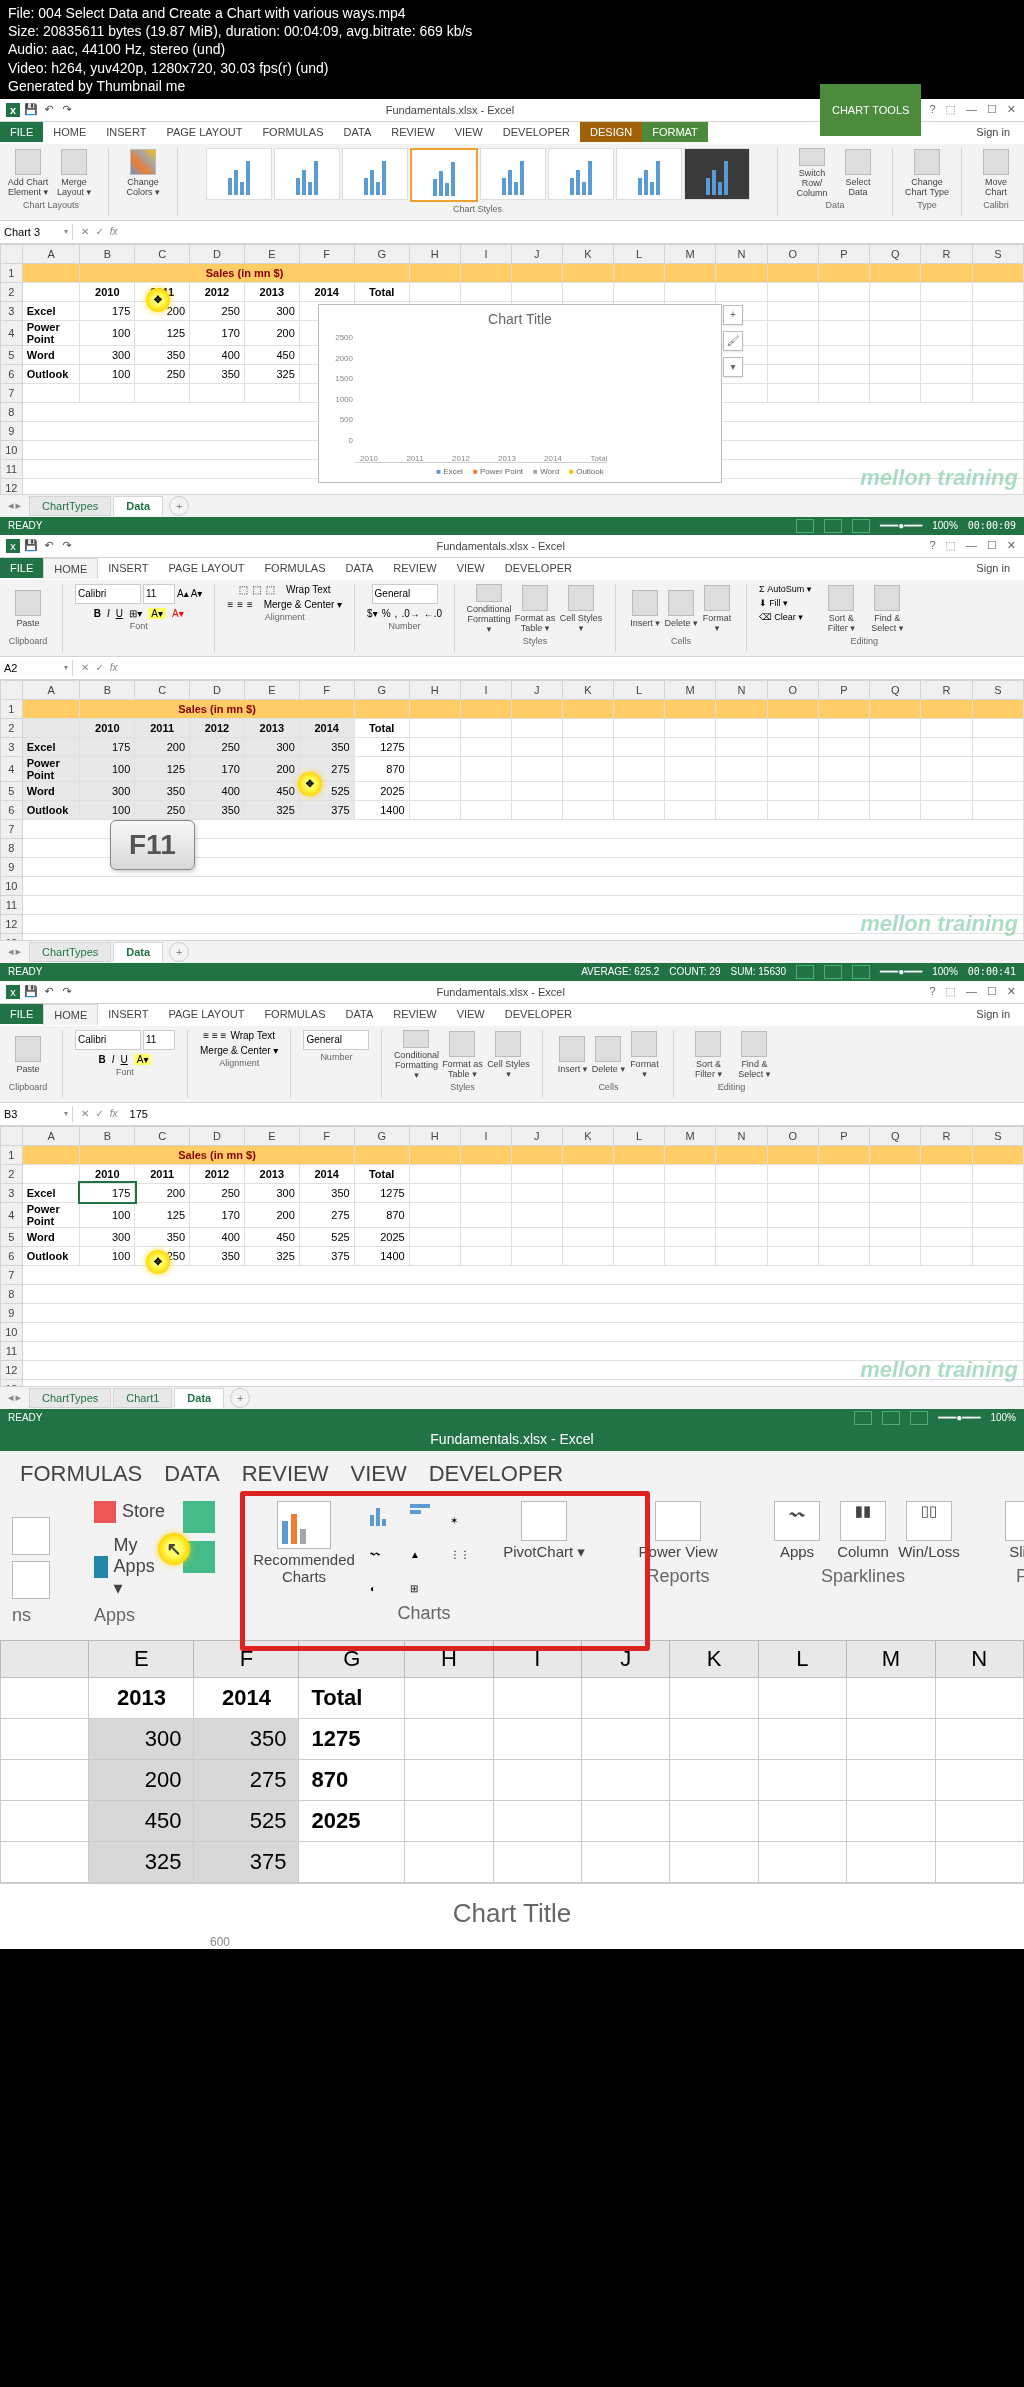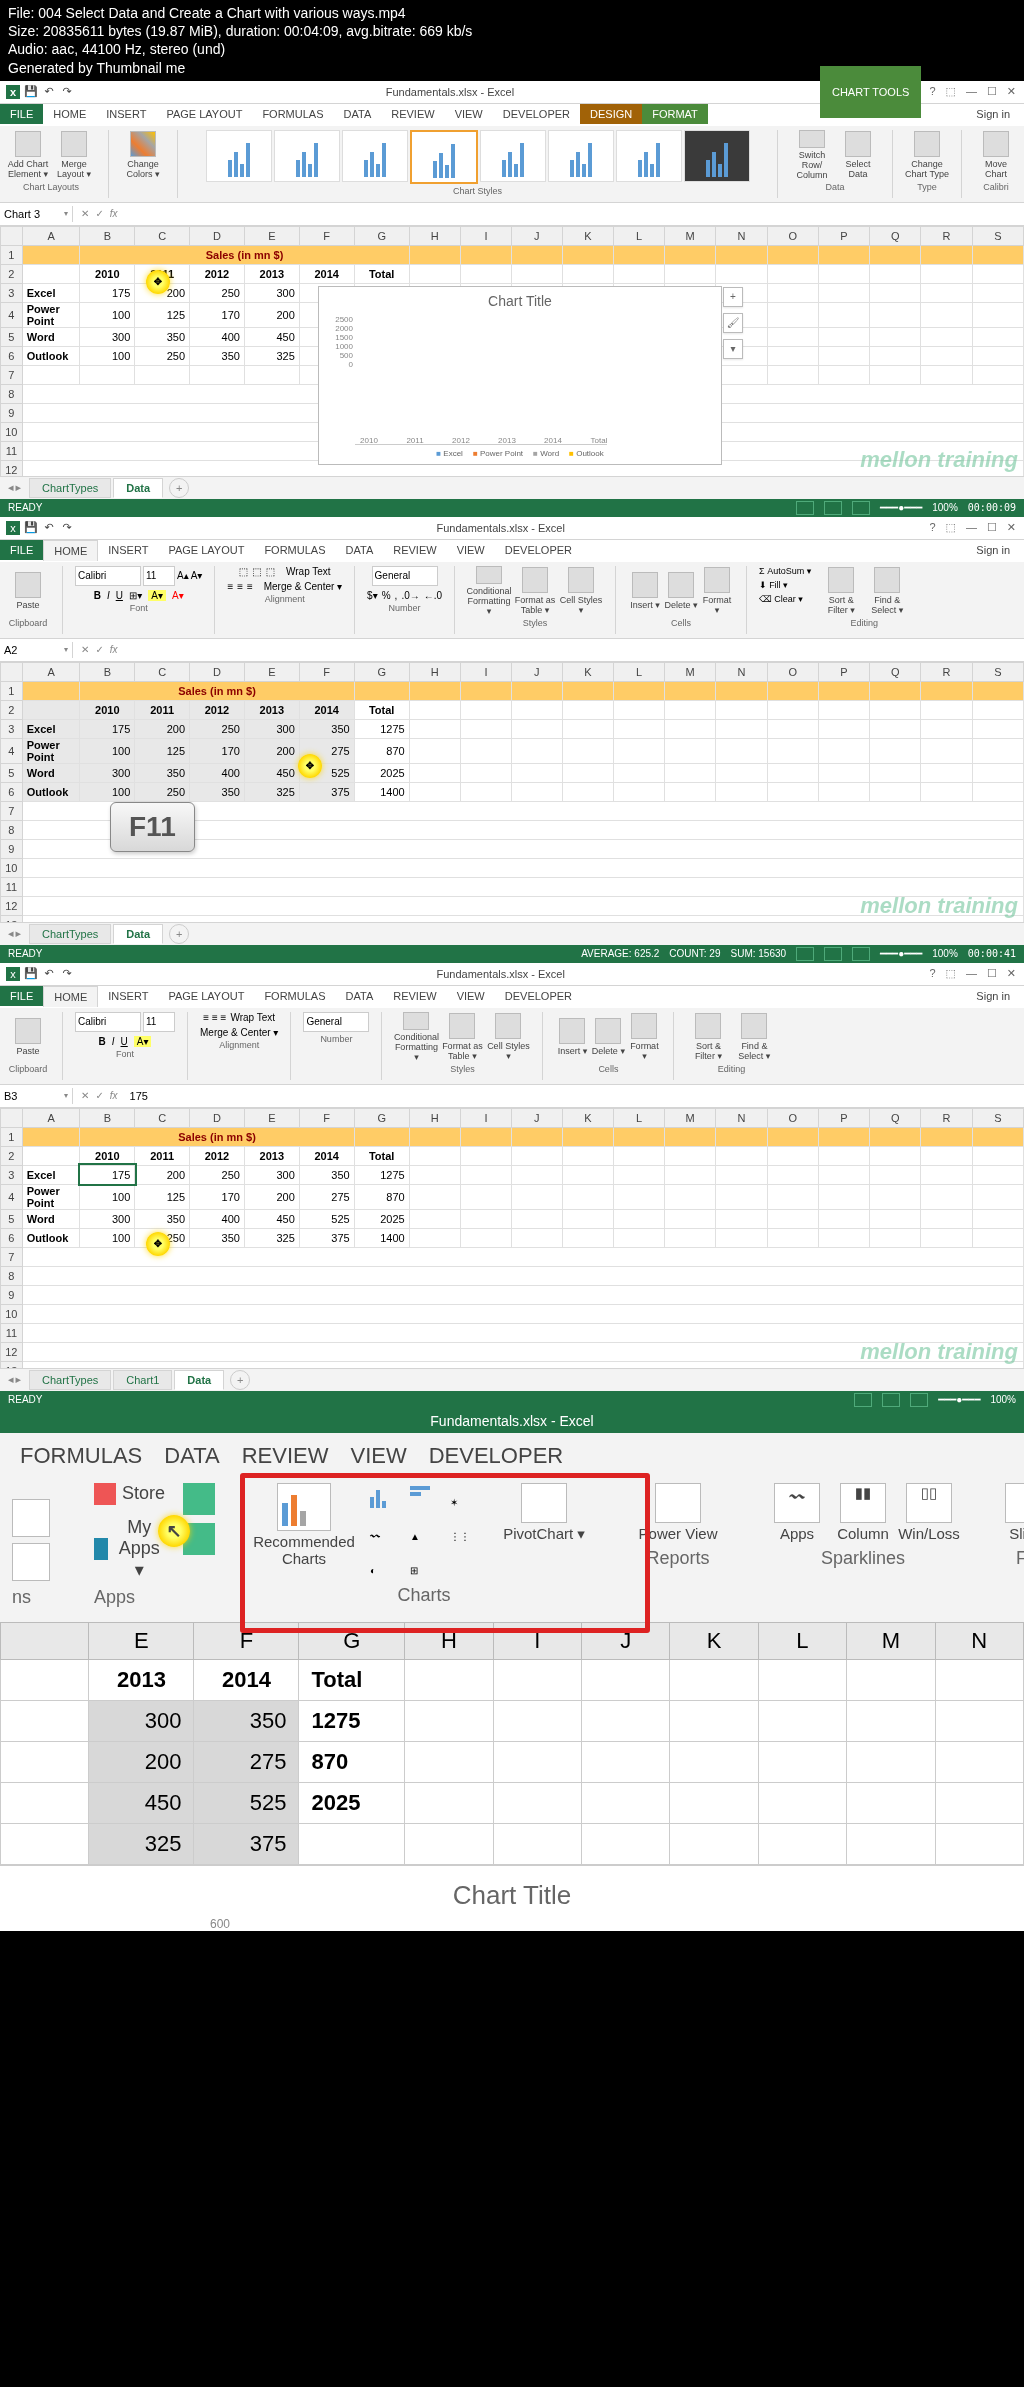--- a/index.html
+++ b/index.html
@@ -42,21 +42,21 @@
 table.sheet td.lbl { text-align:left; font-weight:bold; }
 table.sheet tr.head td { background:#ffcc66; font-weight:bold; text-align:center; color:#8b0000; }
 table.sheet tr.yrs td { font-weight:bold; text-align:center; }
 .sel-range { background:#e8e8e8; }
 .yellow-cursor { position:absolute; width:24px; height:24px; border-radius:50%; background:radial-gradient(circle,#ffff66 30%,#ffd700 70%); box-shadow:0 0 6px rgba(255,215,0,.8); display:flex; align-items:center; justify-content:center; font-weight:bold; }
 .embedded-chart { position:absolute; background:#fff; border:1px solid #bbb; padding:6px; }
 .embedded-chart .ctitle { text-align:center; font-size:14px; color:#666; margin-bottom:6px; }
 .side-controls { position:absolute; right:-22px; top:0; display:flex; flex-direction:column; gap:6px; }
 .side-controls span { width:18px; height:18px; border:1px solid #bbb; background:#fff; display:flex; align-items:center; justify-content:center; color:#666; box-shadow:0 1px 2px rgba(0,0,0,.1); }
 .chart-plot { position:relative; height:130px; display:flex; align-items:flex-end; }
-.y-axis { position:absolute; left:0; top:0; bottom:18px; width:28px; display:flex; flex-direction:column; justify-content:flex-start; font-size:8px; color:#888; text-align:right; }
+.y-axis { position:absolute; left:0; top:0; bottom:18px; width:28px; display:flex; flex-direction:column; justify-content:space-between; font-size:8px; color:#888; text-align:right; }
 .bars-area { margin-left:30px; display:flex; align-items:flex-end; gap:18px; height:100%; padding-bottom:18px; border-bottom:1px solid #ccc; position:relative; }
 .bar-group { display:flex; align-items:flex-end; gap:1px; }
 .bar-group .b { width:6px; }
 .b.c1{background:#5b9bd5;} .b.c2{background:#ed7d31;} .b.c3{background:#a5a5a5;} .b.c4{background:#ffc000;}
 .x-labels { position:absolute; bottom:0; left:30px; right:0; display:flex; gap:18px; font-size:8px; color:#888; }
 .x-labels span { width:28px; text-align:center; }
 .legend { display:flex; gap:10px; justify-content:center; font-size:8px; color:#666; margin-top:4px; }
 .legend span::before { content:"■ "; }
 .legend .l1::before{color:#5b9bd5;} .legend .l2::before{color:#ed7d31;} .legend .l3::before{color:#a5a5a5;} .legend .l4::before{color:#ffc000;}
 .watermark { position:absolute; right:6px; bottom:6px; font-size:22px; font-weight:bold; color:#74c69d; opacity:.6; font-style:italic; line-height:.9; text-align:right; }
@@ -104,20 +104,21 @@
 </style>
 </head>
 <body>
 
 <div class="stack">
 
 <div class="black-header">
   <div>File: 004 Select Data and Create a Chart with various ways.mp4</div>
   <div>Size: 20835611 bytes (19.87 MiB), duration: 00:04:09, avg.bitrate: 669 kb/s</div>
   <div>Audio: aac, 44100 Hz, stereo (und)</div>
+  <div>Video: h264, yuv420p, 1280x720, 30.03 fps(r) (und)</div>
   <div>Generated by Thumbnail me</div>
 </div>
 
 <div class="excel-window">
   <div class="titlebar">
     <div class="qa">
       <span style="background:#217346;color:#fff;font-weight:bold;">x</span>
       <span>💾</span>
       <span>↶</span>
       <span>↷</span>
@@ -1283,21 +1284,21 @@
         <div style="width:36px;height:36px;background:#fff;border:1px solid #bbb;"></div>
         <div style="width:36px;height:36px;background:#fff;border:1px solid #bbb;margin-top:4px;"></div>
         <div class="glabel">ns</div>
       </div>
       <div class="sep"></div>
       <div class="zoom-grp" style="align-items:flex-start;">
         <div class="store-row">
               <div class="sico"></div>
               <span>Store</span>
             </div>
-        <div class="store-row apps" style="margin-top:10px;position:relative;text-align:center;">
+        <div class="store-row apps" style="margin-top:10px;position:relative;">
           <div class="sico"></div>
               <span>My Apps ▾</span>
           <div class="yellow-cursor" style="position:absolute;left:64px;top:-2px;width:32px;height:32px;">↖</div>
         </div>
         <div class="glabel">Apps</div>
       </div>
       <div class="zoom-grp" style="width:36px;">
         <div style="width:32px;height:32px;background:#4b8;"></div>
         <div style="width:32px;height:32px;background:#4b8;margin-top:6px;"></div>
       </div>

